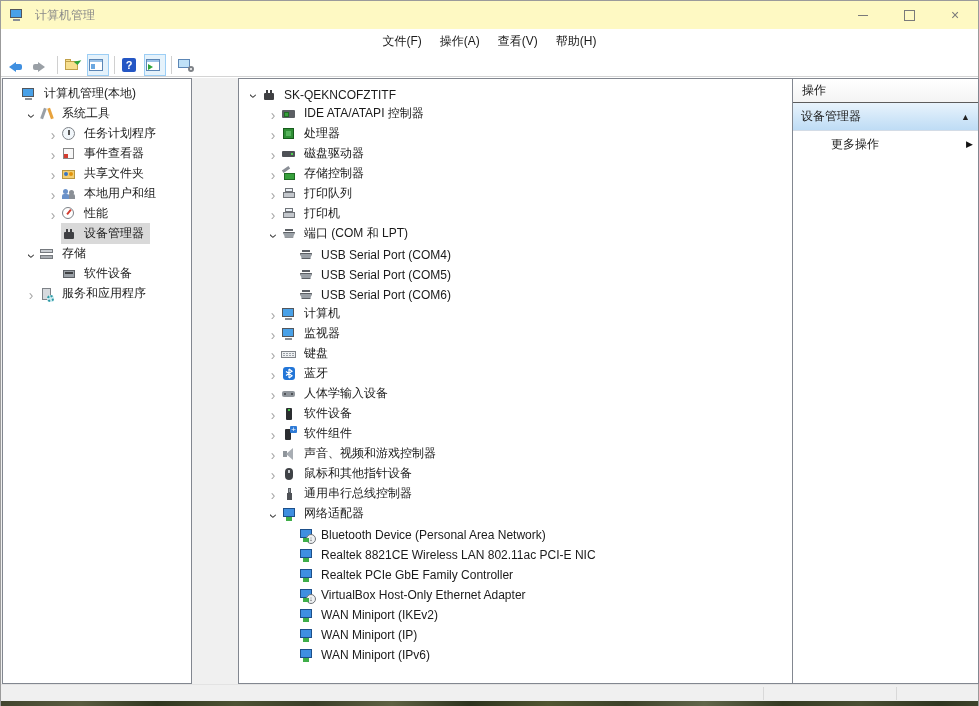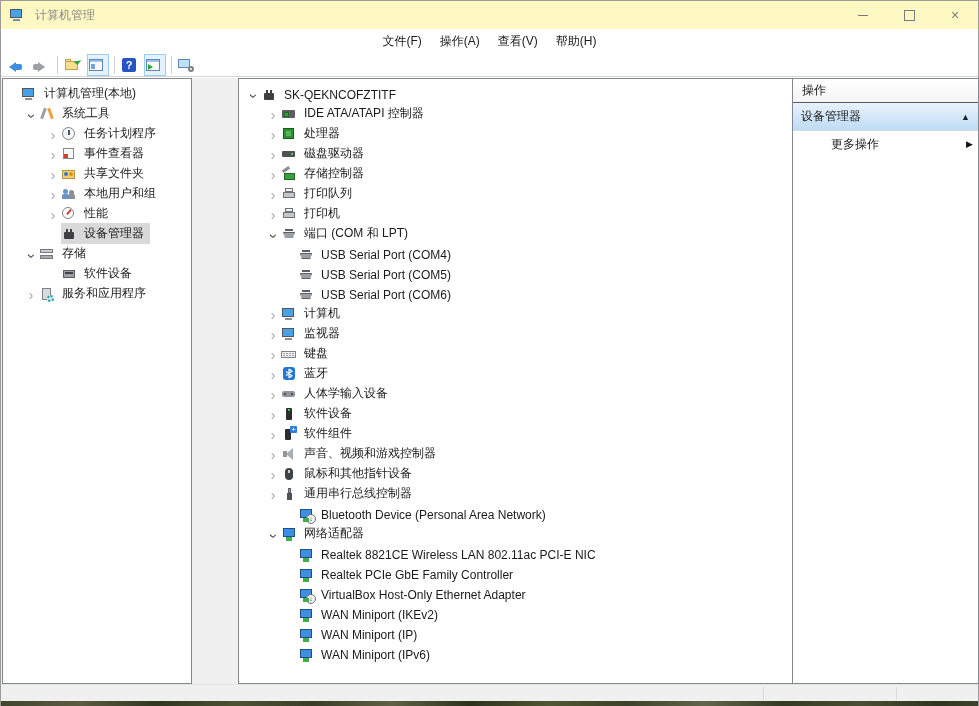--- a/index.html
+++ b/index.html
@@ -429,33 +429,33 @@
               <span class="lbl">鼠标和其他指针设备</span>
             </span>
           </div>
       <div class="trow c-i1">
             <span class="chev">›</span>
             <span class="hl">
               <span class="ic ic-usb"></span>
               <span class="lbl">通用串行总线控制器</span>
             </span>
           </div>
+      <div class="trow c-i1">
+            <span class="chev exp">›</span>
+            <span class="hl">
+              <span class="ic ic-net"></span>
+              <span class="lbl">网络适配器</span>
+            </span>
+          </div>
       <div class="trow c-i2">
             <span class="hl">
               <span class="ic ic-net">
                 <span class="badge">↓</span>
               </span>
               <span class="lbl">Bluetooth Device (Personal Area Network)</span>
-            </span>
-          </div>
-      <div class="trow c-i1">
-            <span class="chev exp">›</span>
-            <span class="hl">
-              <span class="ic ic-net"></span>
-              <span class="lbl">网络适配器</span>
             </span>
           </div>
       <div class="trow c-i2">
             <span class="hl">
               <span class="ic ic-net"></span>
               <span class="lbl">Realtek 8821CE Wireless LAN 802.11ac PCI-E NIC</span>
             </span>
           </div>
       <div class="trow c-i2">
             <span class="hl">

